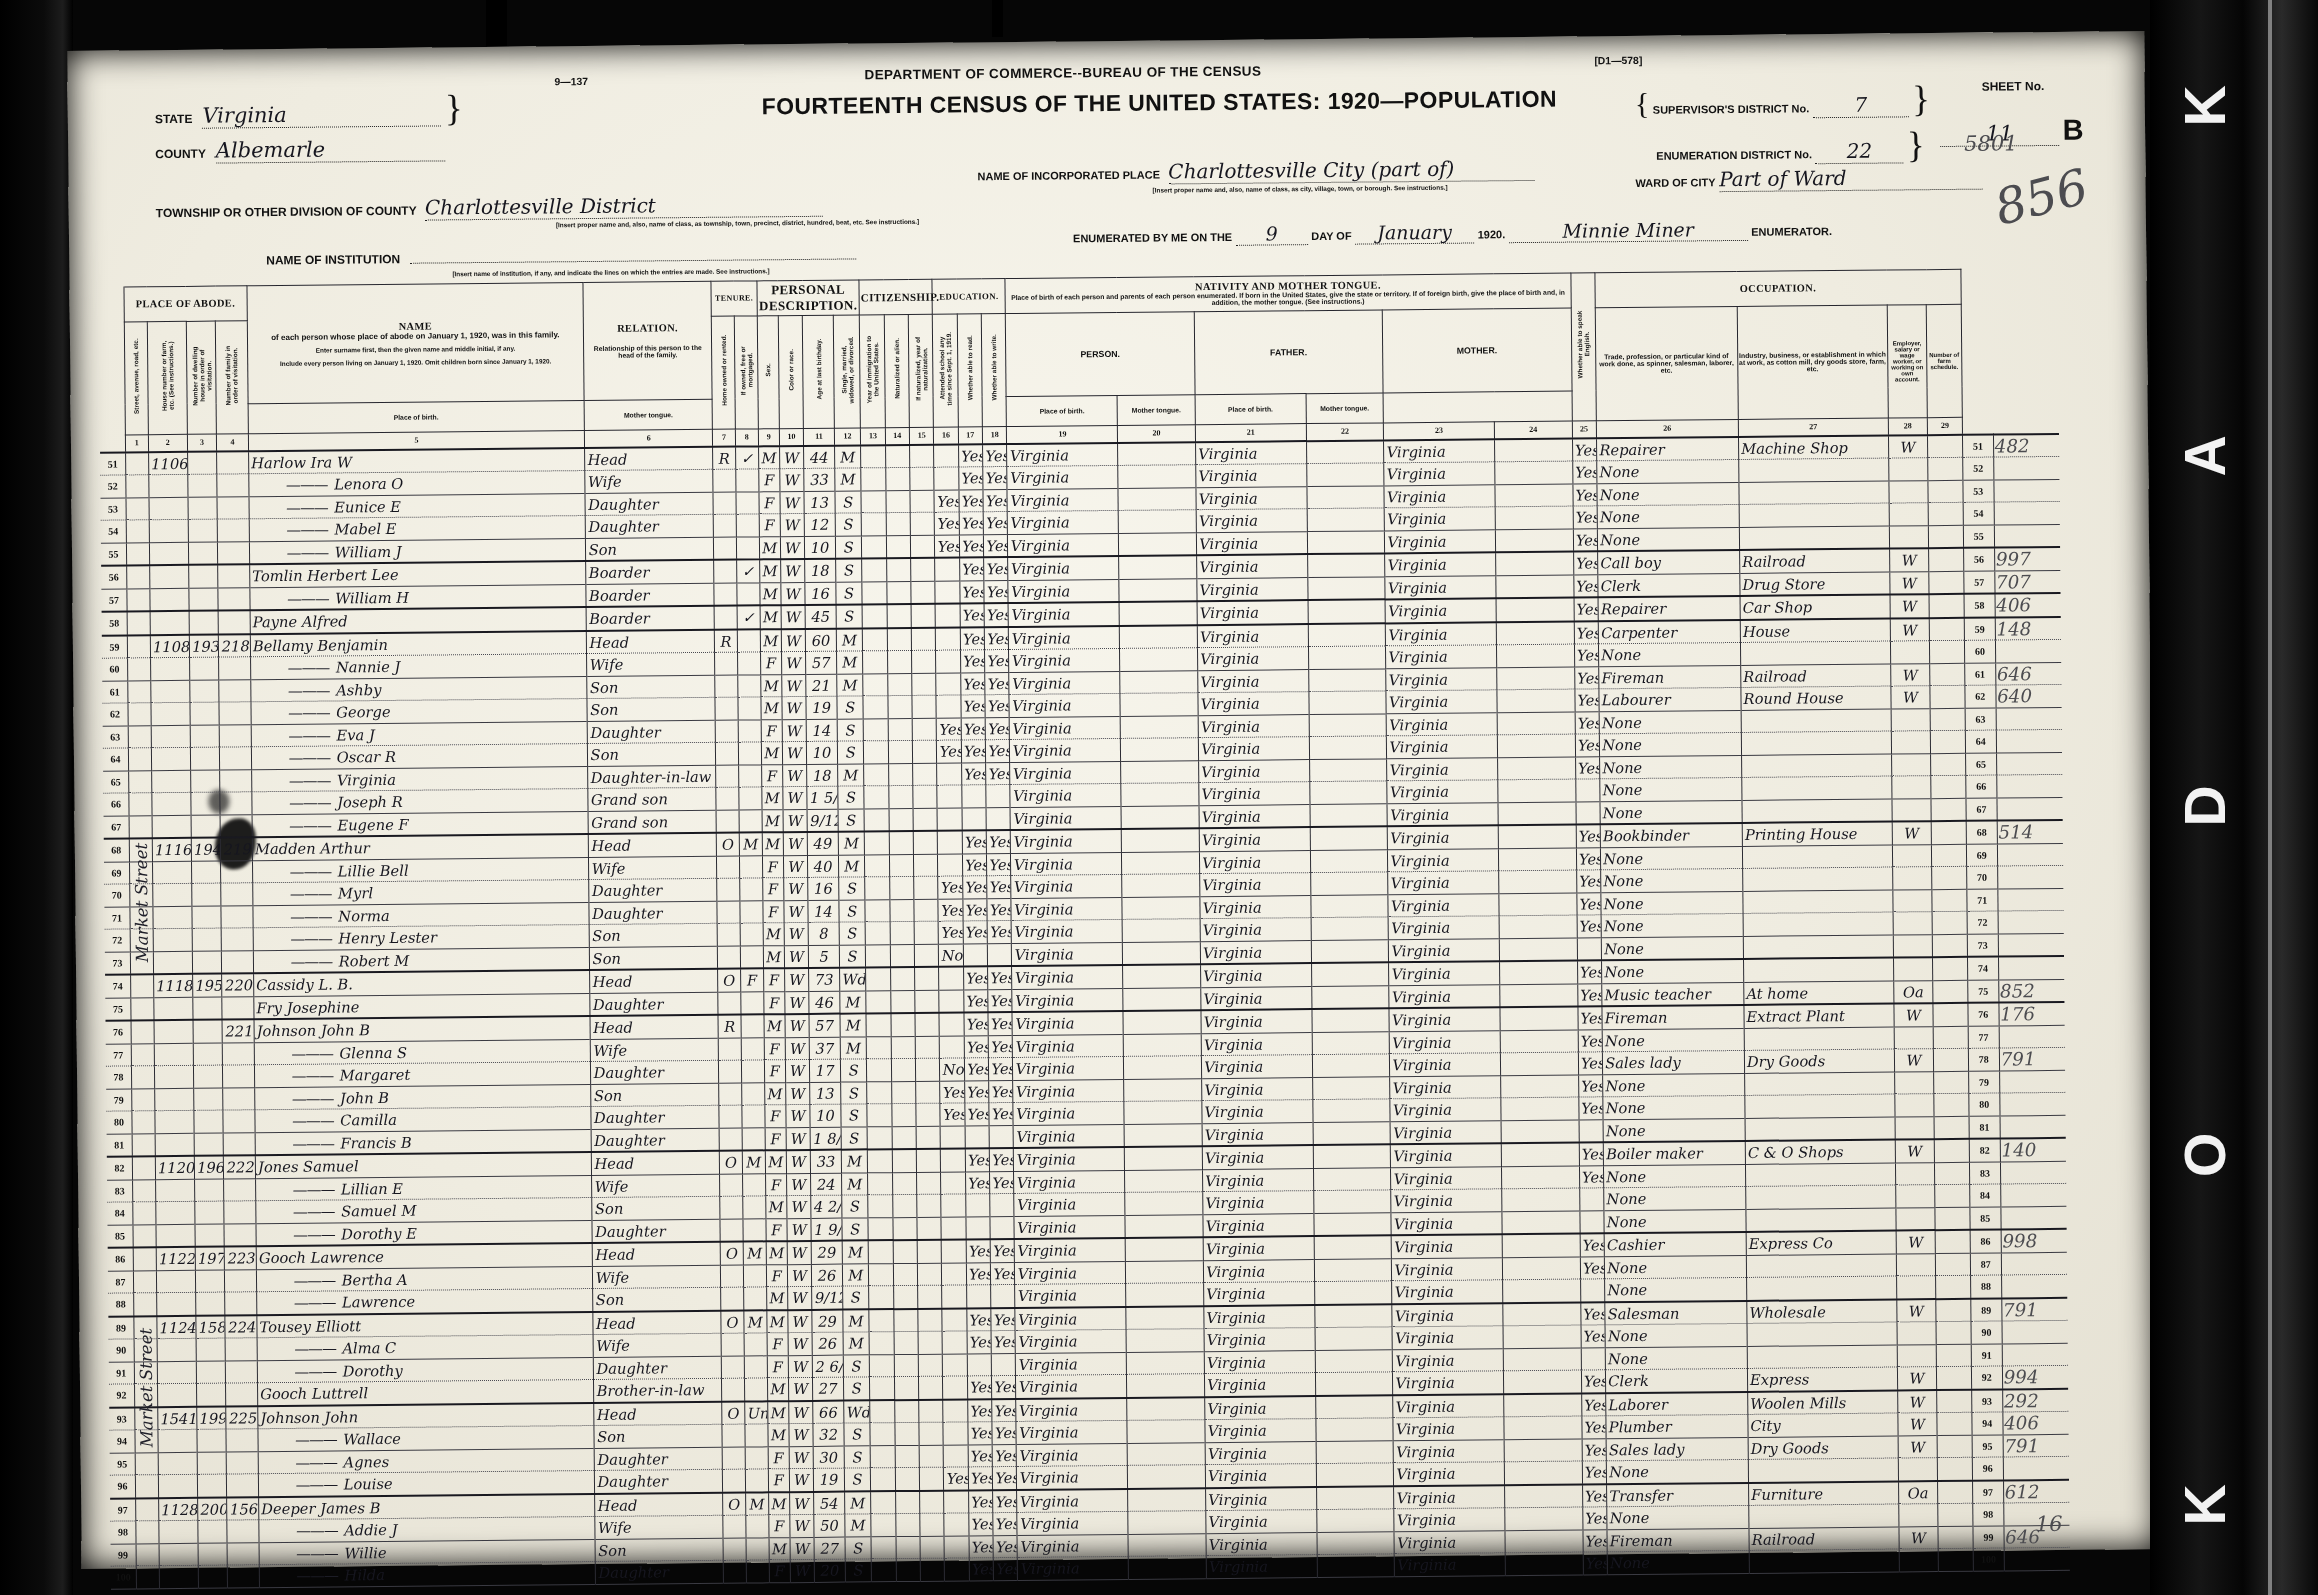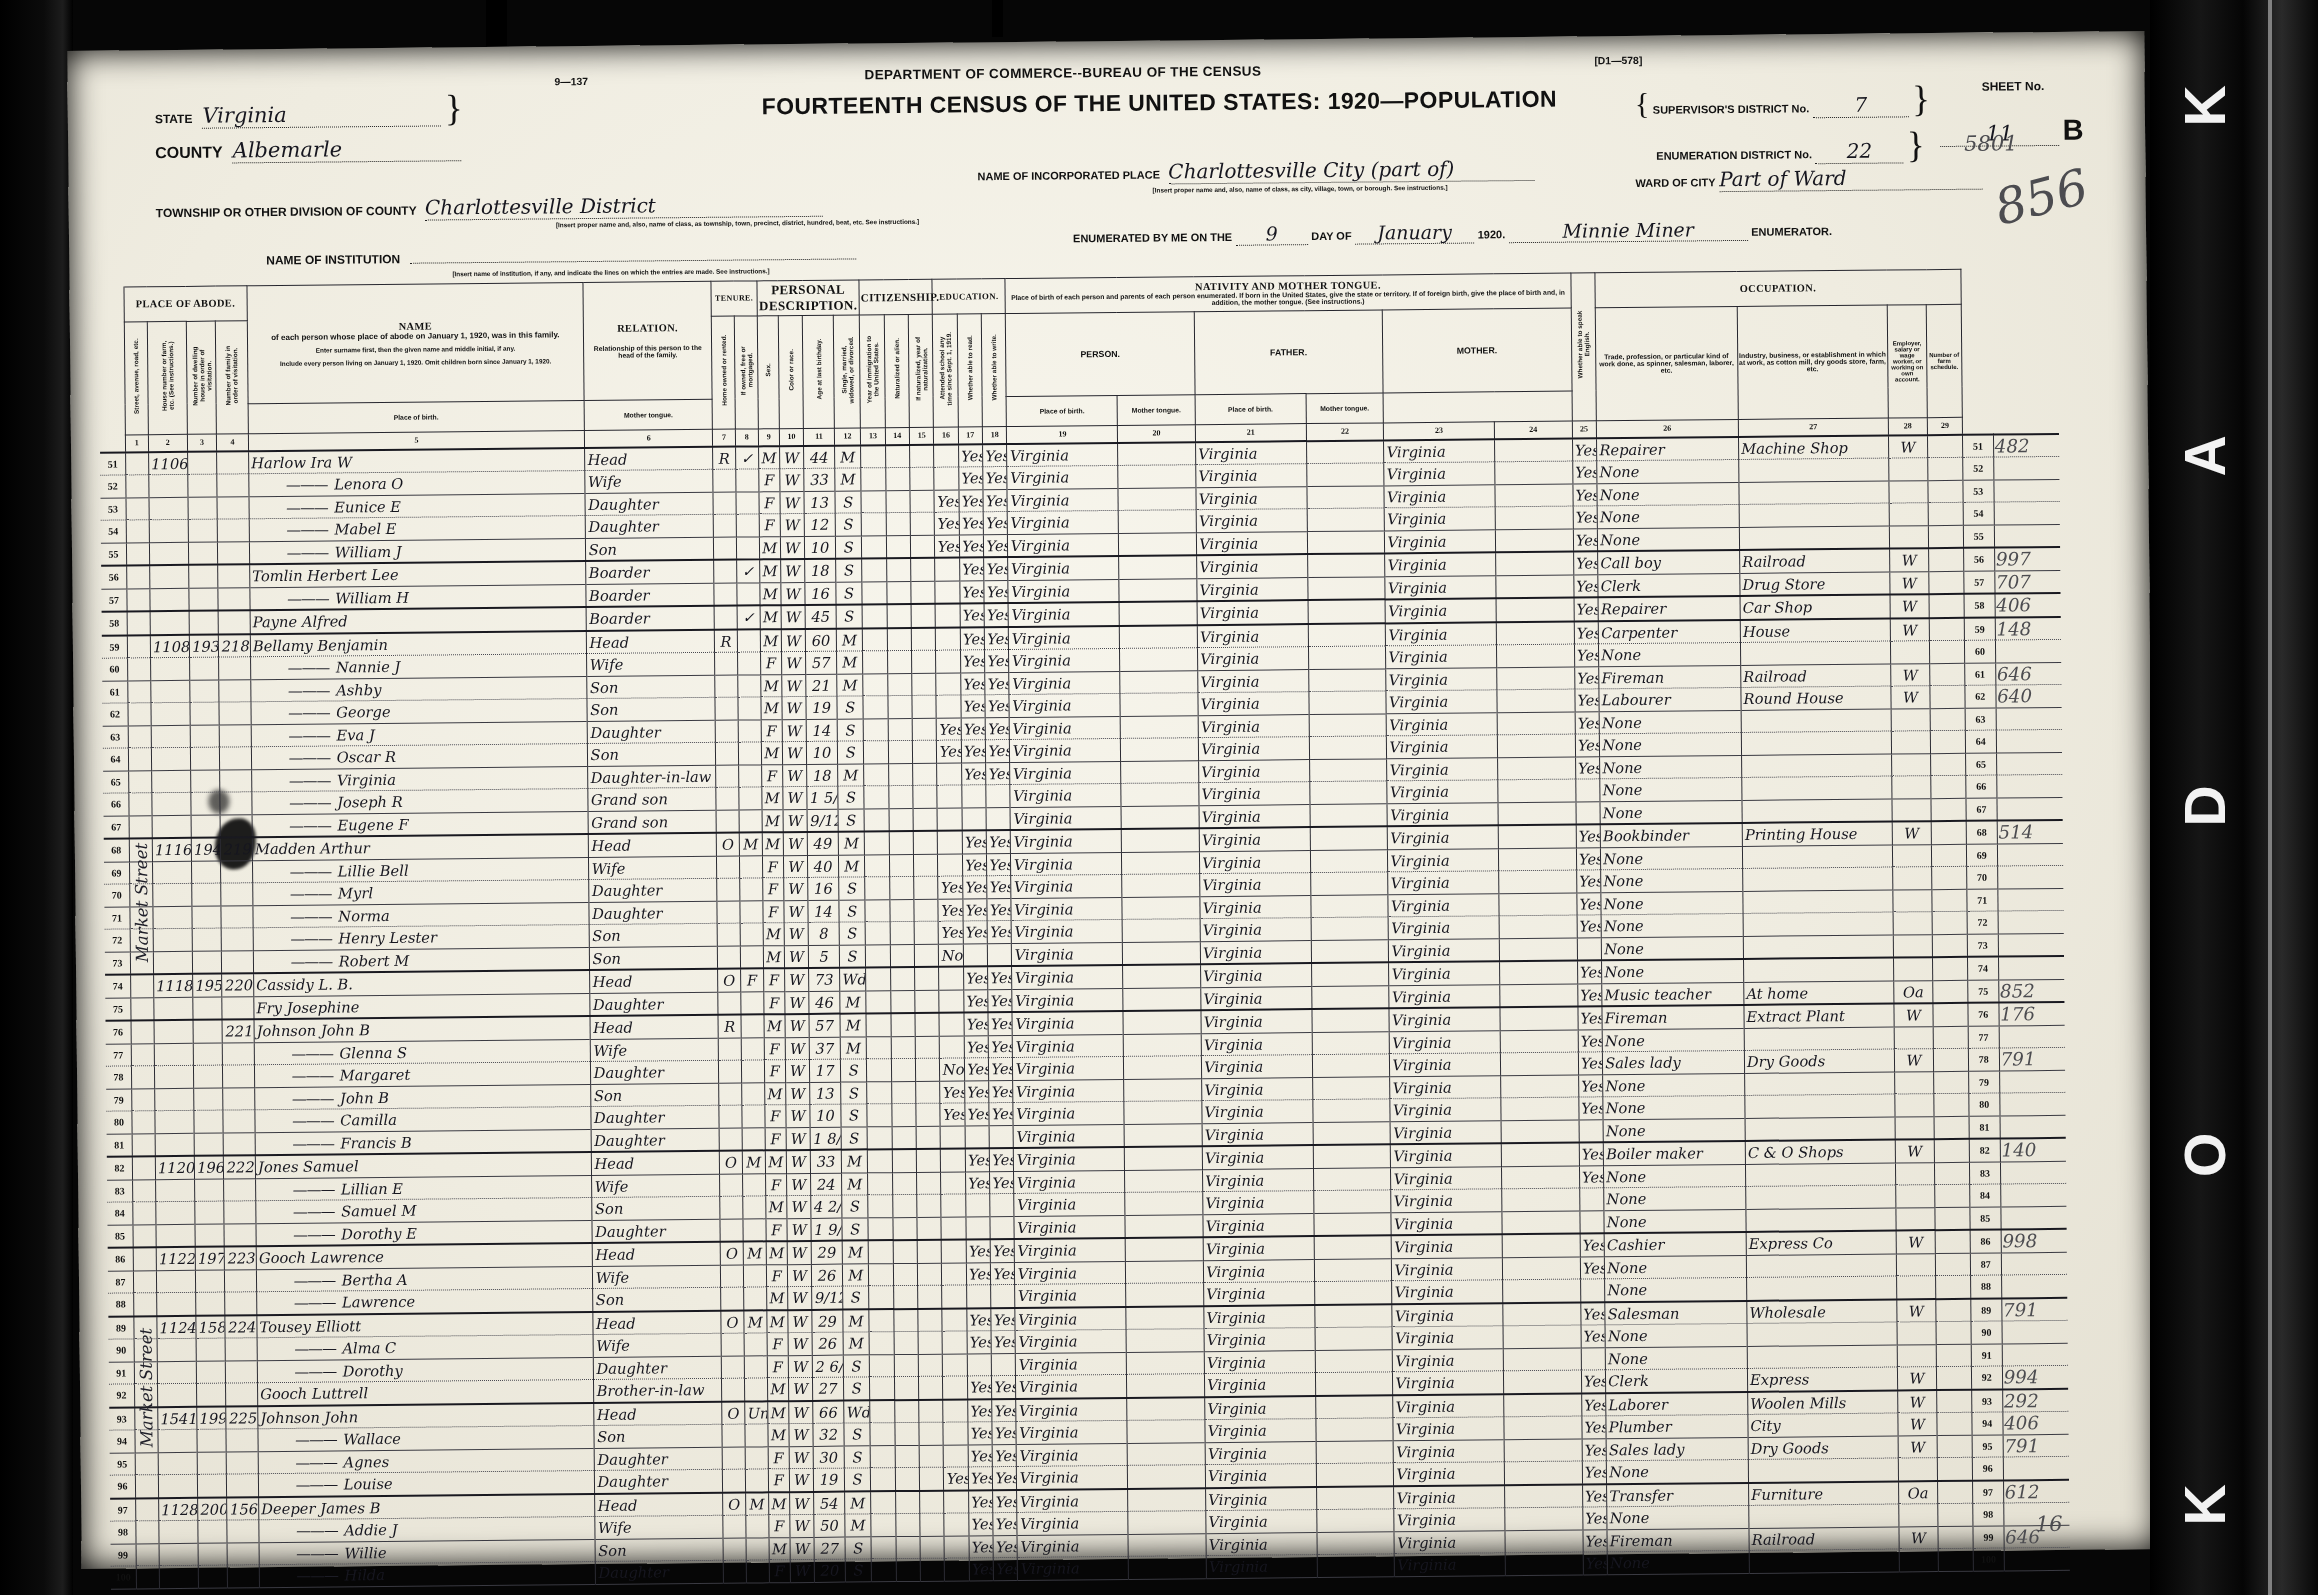--- a/index.html
+++ b/index.html
@@ -82,21 +82,21 @@
       <div class="pos lbl" style="left:756px;top:17.5px;font-size:13.5px;letter-spacing:0.4px;">DEPARTMENT OF COMMERCE--BUREAU OF THE CENSUS</div>
       <div class="pos lbl" style="left:653px;top:43px;font-size:23px;letter-spacing:0.4px;">FOURTEENTH CENSUS OF THE UNITED STATES: 1920—POPULATION</div>
       <div class="pos lbl" style="left:1486px;top:12.7px;font-size:10.4px;">[D1—578]</div>
 
       <div class="pos" style="left:46px;top:33px;">
         <span class="lbl" style="font-size:12px;">STATE</span>
         <span class="hw dotted" style="font-size:21px;display:inline-block;width:239px;margin-left:6.4px;">Virginia</span>
         <span class="brace">}</span>
       </div>
       <div class="pos" style="left:46px;top:83px;">
-        <span class="lbl" style="font-size:16px;">COUNTY</span>
+        <span class="lbl" style="font-size:12px;">COUNTY</span>
         <span class="hw dotted" style="font-size:21px;display:inline-block;width:229px;margin-left:6.4px;">Albemarle</span>
       </div>
       <div class="pos" style="left:46px;top:142px;">
         <span class="lbl" style="font-size:12px;">TOWNSHIP OR OTHER DIVISION OF COUNTY</span>
         <span class="hw dotted" style="font-size:20px;display:inline-block;width:398px;margin-left:4.8px;">Charlottesville District</span>
       </div>
       <div class="pos note" style="left:446px;top:169px;">[Insert proper name and, also, name of class, as township, town, precinct, district, hundred, beat, etc.  See instructions.]</div>
 
       <div class="pos" style="left:156px;top:194px;">
         <span class="lbl" style="font-size:12px;">NAME OF INSTITUTION</span>

